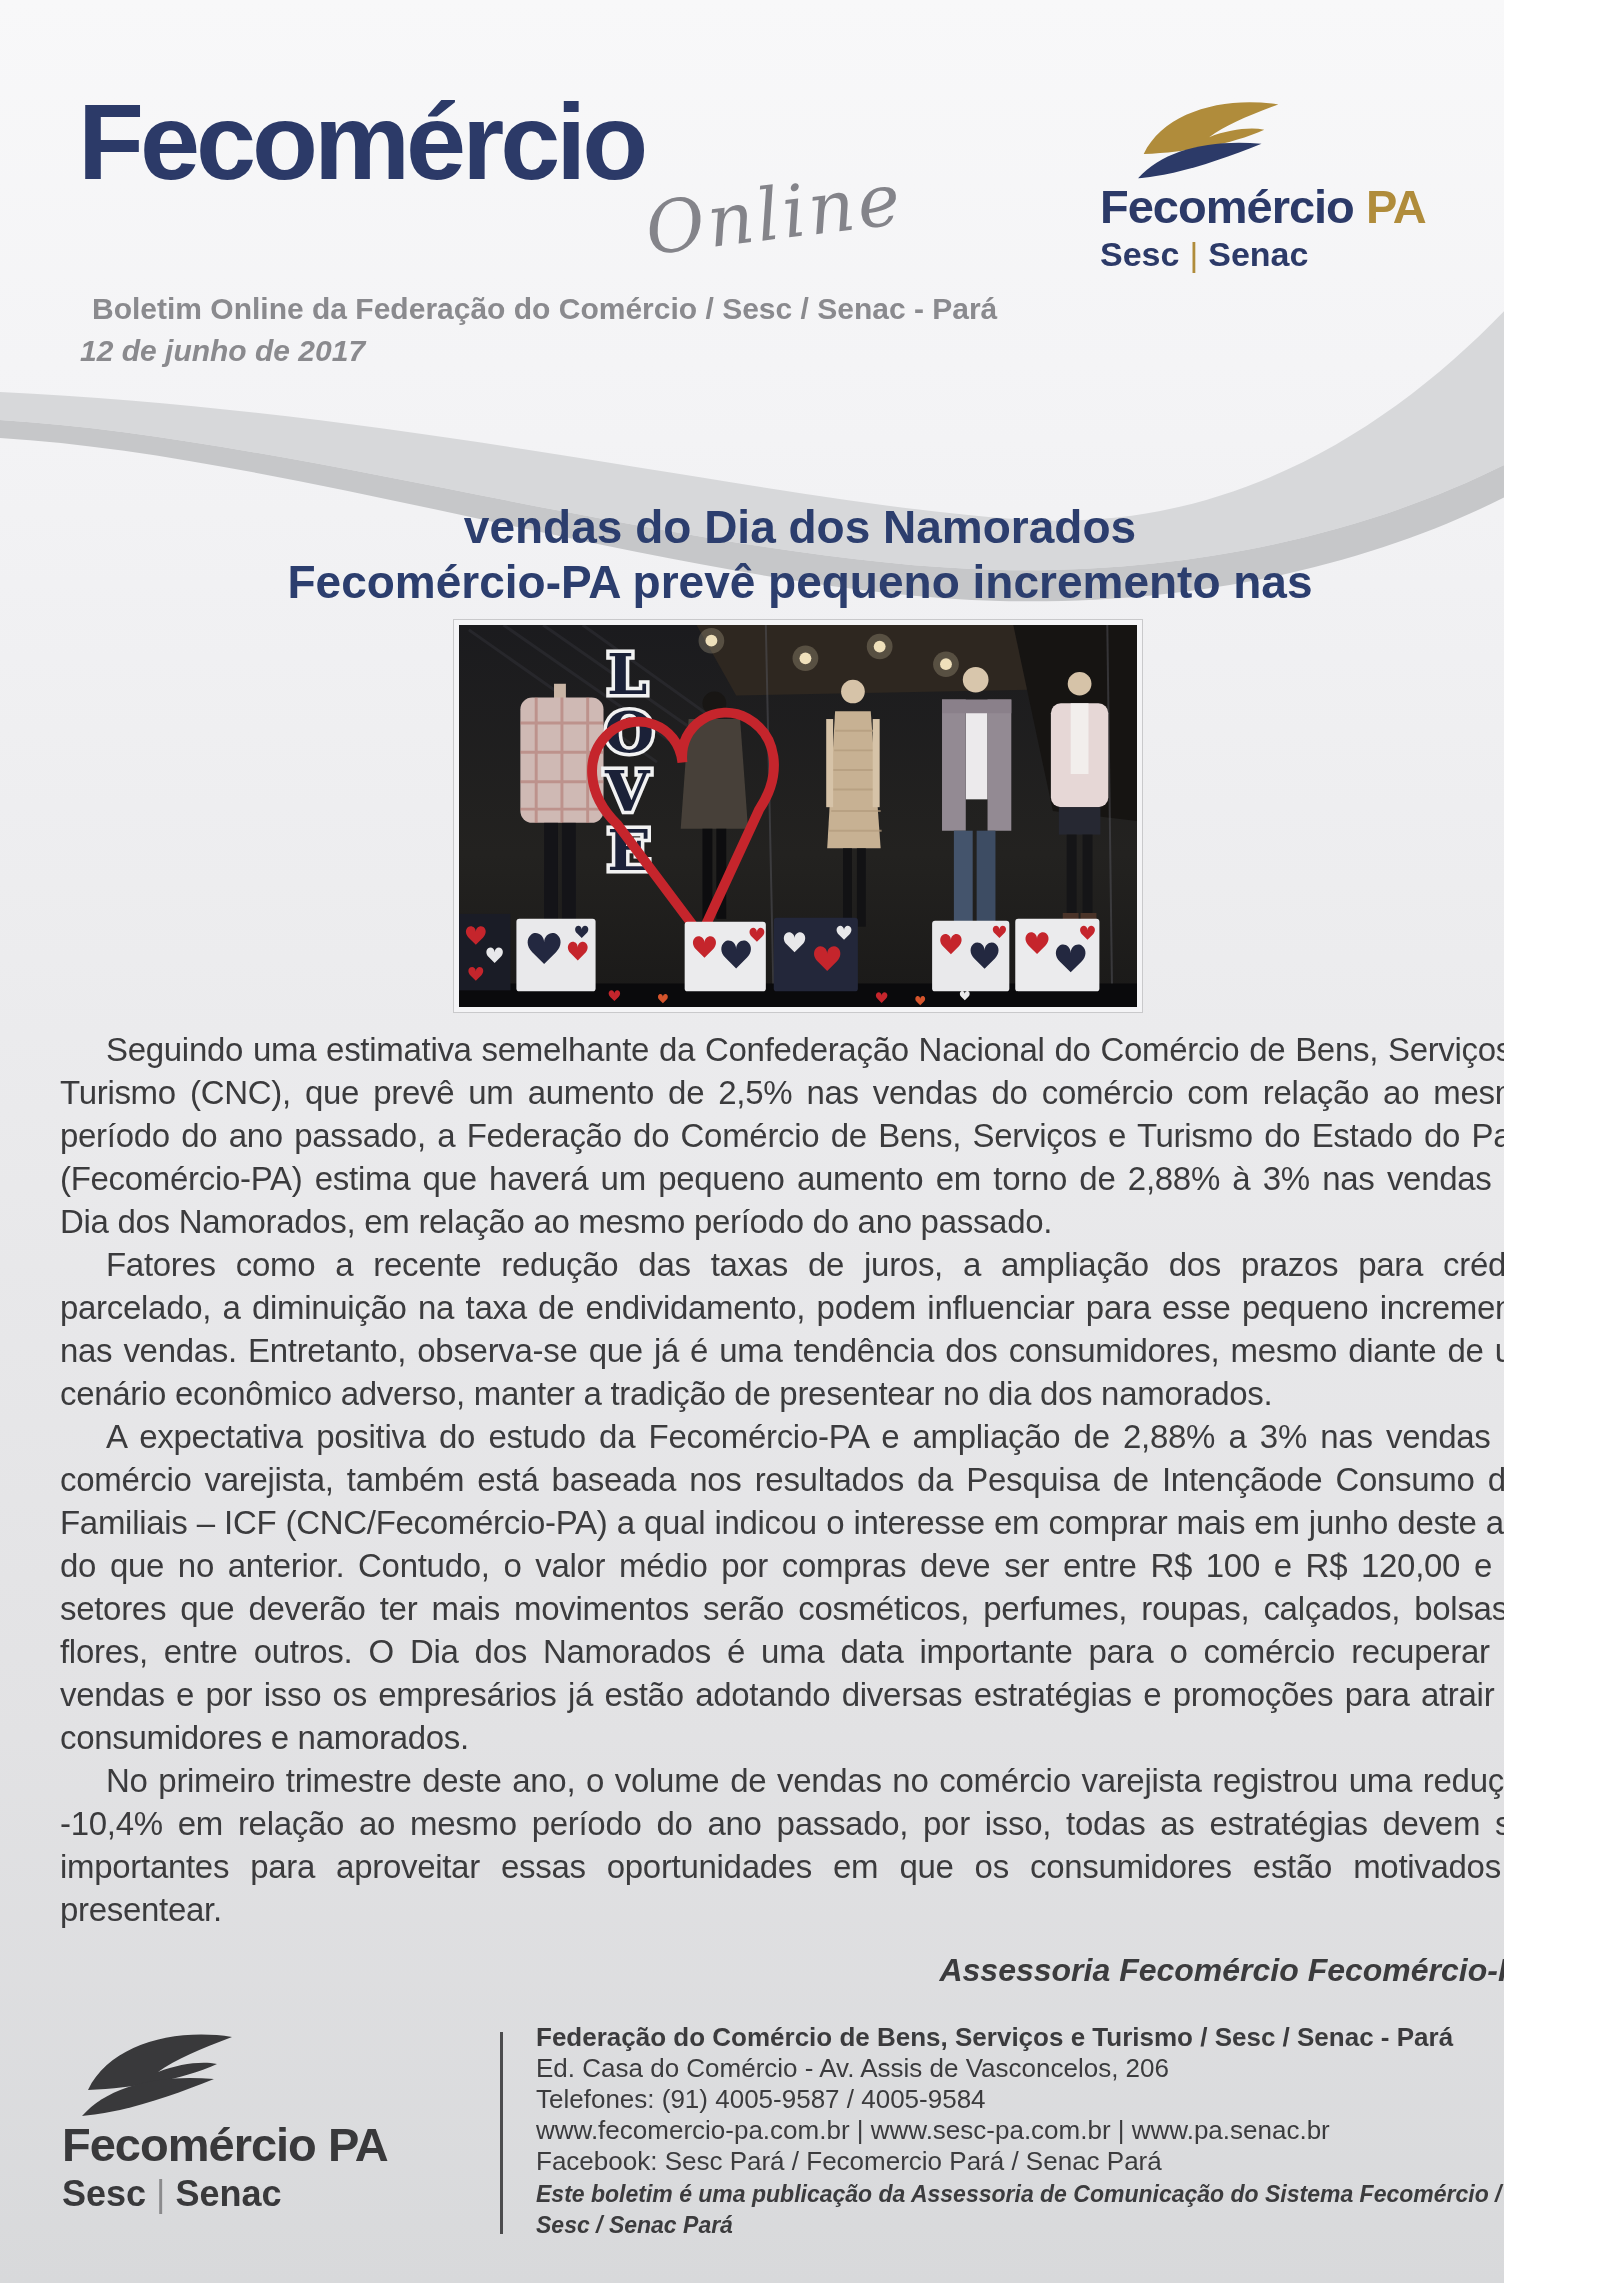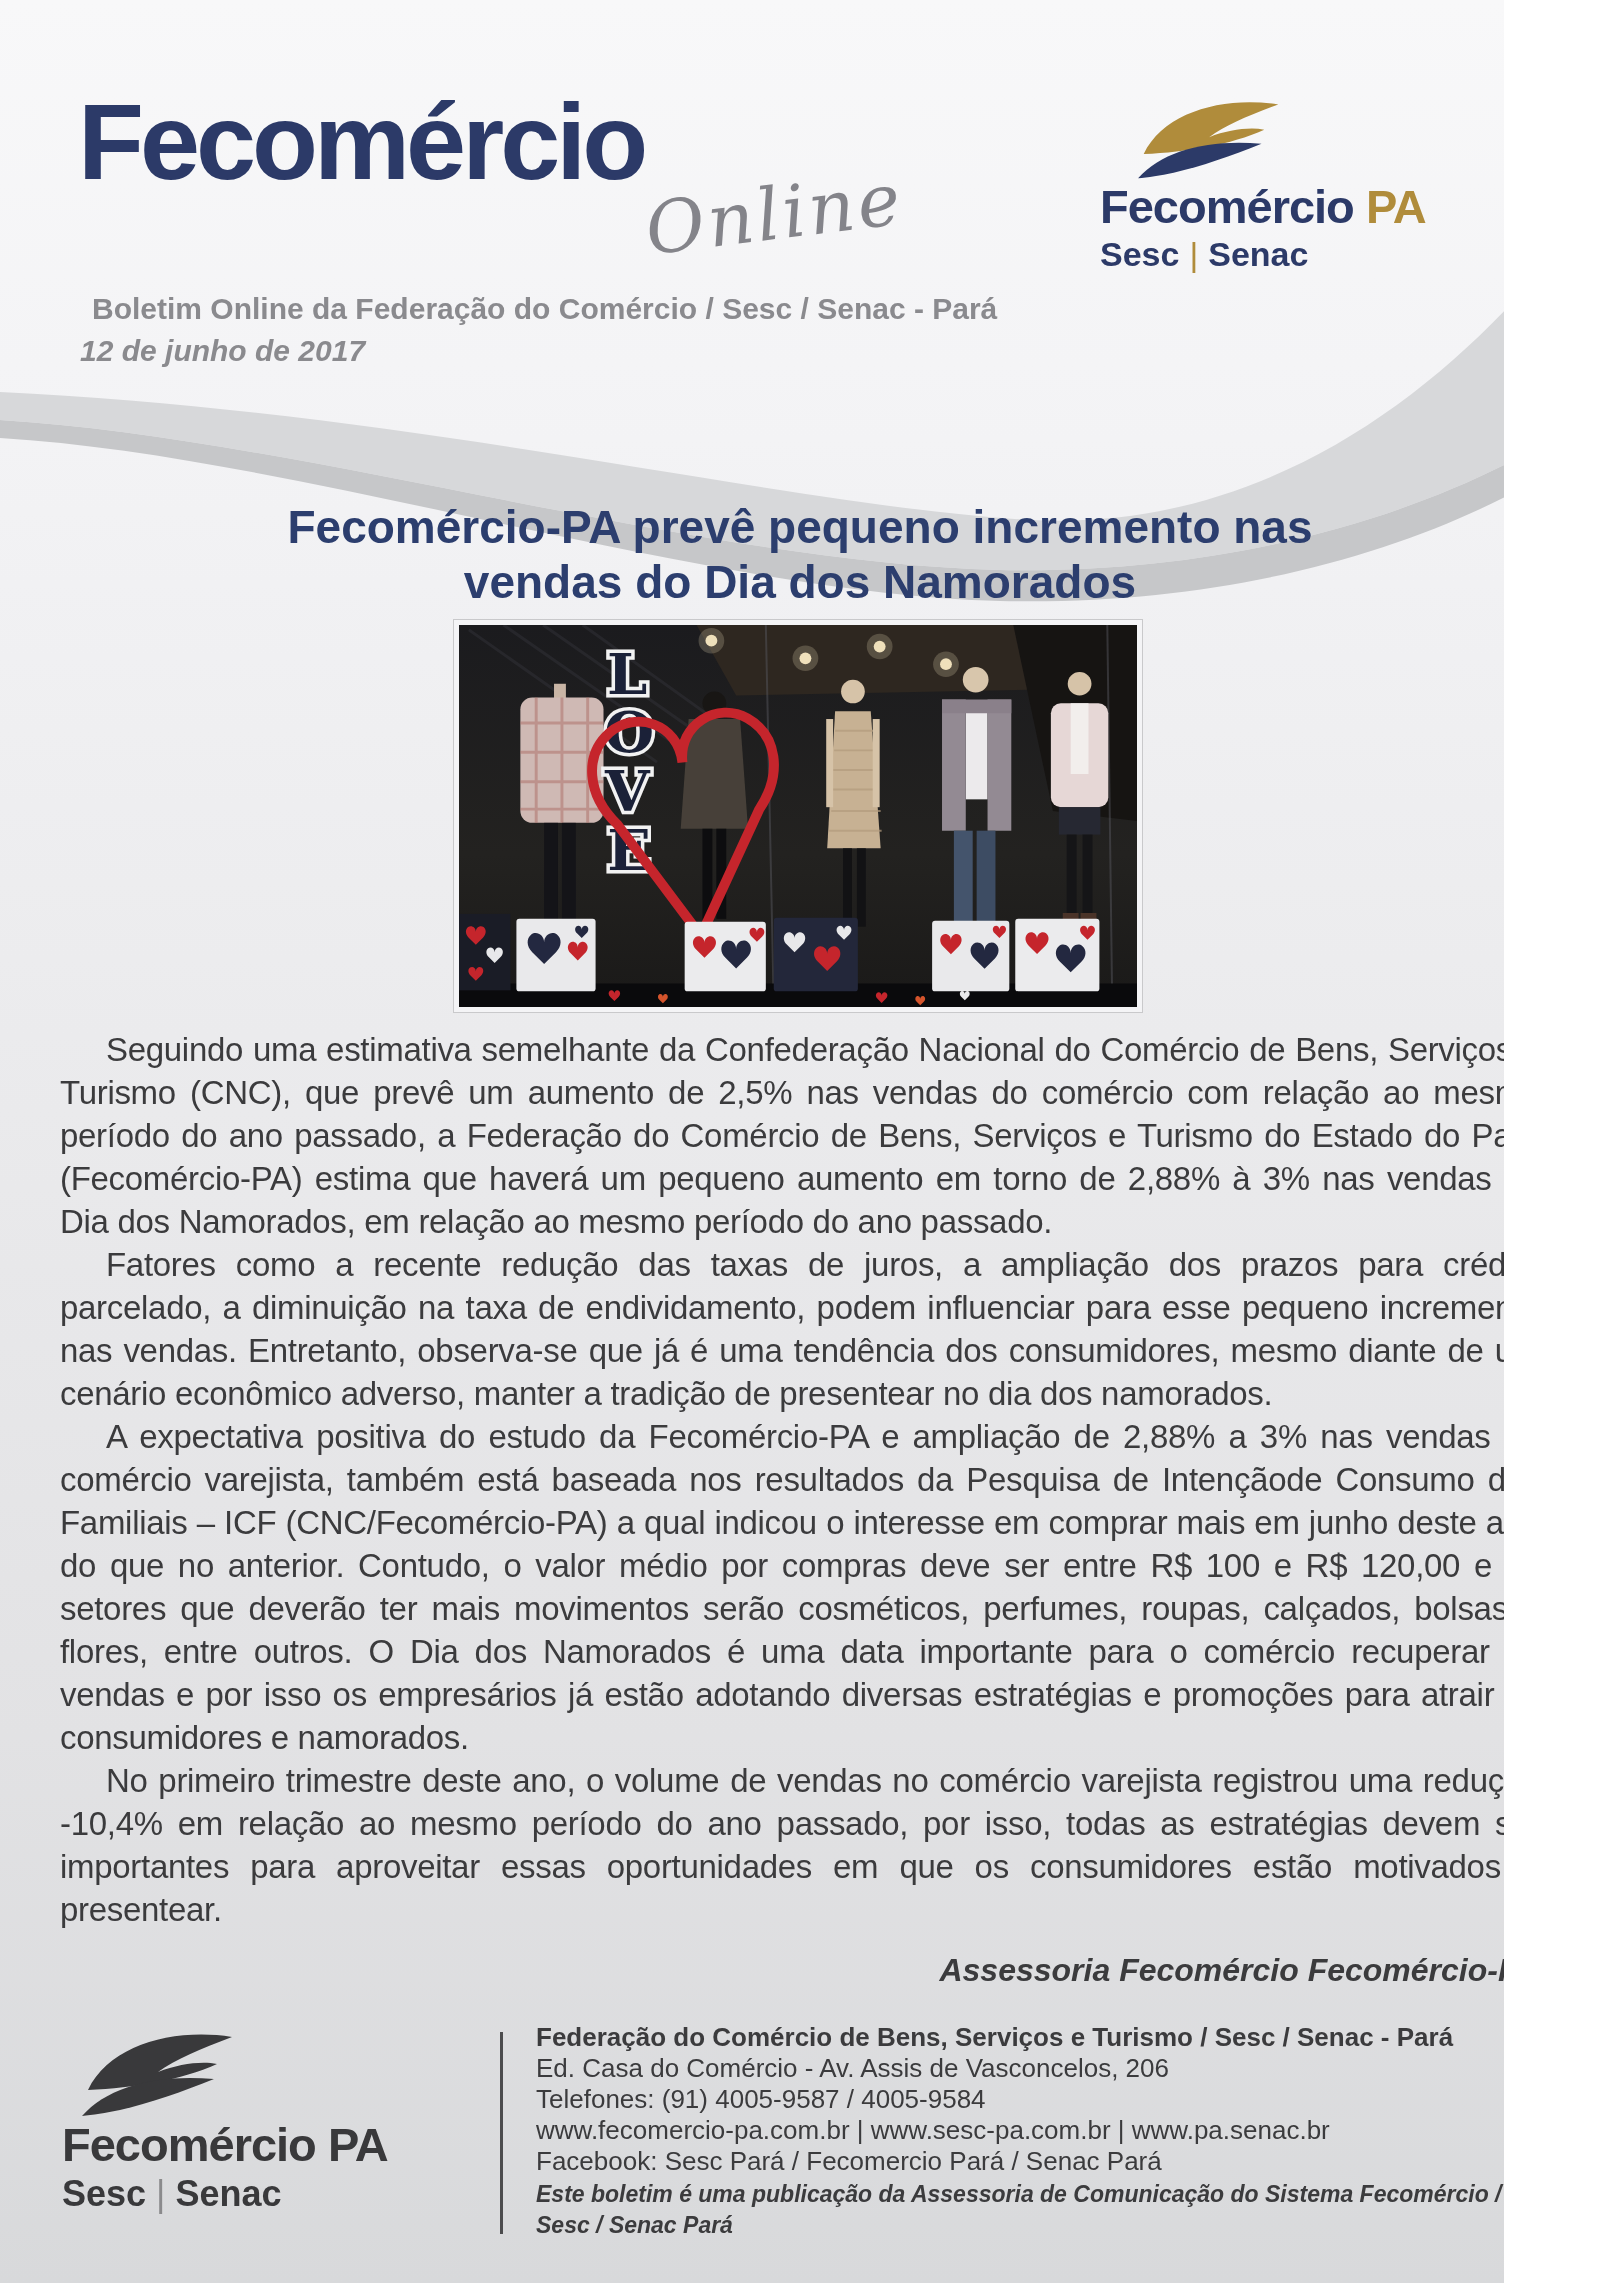--- a/index.html
+++ b/index.html
@@ -62,22 +62,22 @@
     </svg>
     <div class="logo-name">
       <span class="nm">Fecomércio</span><span class="rg"> </span><span class="rg">PA</span>
     </div>
     <div class="logo-sub">
       <span>Sesc</span><span class="sep">|</span><span>Senac</span>
     </div>
   </div>
 
   <div class="title">
+    <div>vendas do Dia dos Namorados</div>
     <div>Fecomércio-PA prevê pequeno incremento nas</div>
-    <div>vendas do Dia dos Namorados</div>
   </div>
 
   <div class="photo">
     <svg width="678" height="382" viewBox="0 0 685 390" preserveAspectRatio="none" aria-hidden="true">
       <defs>
         <linearGradient id="bg" x1="0" y1="0" x2="0" y2="1">
           <stop offset="0" stop-color="#1b1b1e"></stop>
             <stop offset="0.6" stop-color="#232220"></stop>
             <stop offset="1" stop-color="#1a1918"></stop>
         </linearGradient>

